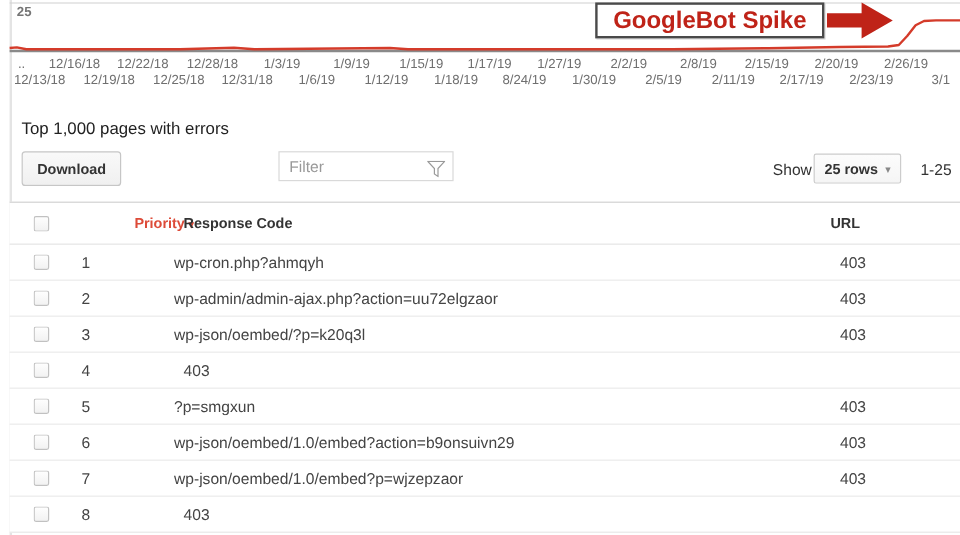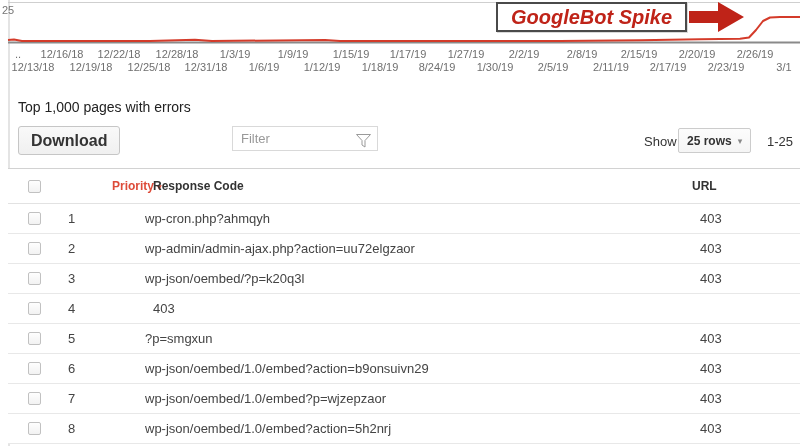--- a/index.html
+++ b/index.html
@@ -15,60 +15,59 @@
   }
   .left-border {
     position: absolute; left: 8px; top: 0; bottom: 0;
     width: 2px; background: #e4e4e4;
   }
 
   
   .chart { position: absolute; left: 0; top: 0; width: 800px; height: 78px; }
   .chart svg.plot { position: absolute; left: 0; top: 0; }
   .y-label {
-    position: absolute; left: 2px; top: 4px;
-    font-size: 11px; color: #757575;
+    position: absolute; left: 14px; top: 4px;
+    font-size: 11px; color: #757575; font-weight: bold;
   }
   .x-label {
     position: absolute;
     font-size: 11px; color: #6f6f6f;
     transform: translateX(-50%);
     white-space: nowrap;
   }
   .x-label.row-top { top: 48px; }
   .x-label.row-bottom { top: 61px; }
 
   .annotation-box {
     position: absolute; left: 496px; top: 2px;
     width: 191px; height: 30px;
     background: #fff;
     border: 2px solid #4a4a4a;
     box-shadow: 1px 1px 0 rgba(0,0,0,.15);
     display: flex; align-items: center; justify-content: center;
     font-size: 20px; font-weight: bold; color: #bf2318;
     letter-spacing: 0px;
-    font-style: italic;
   }
   .annotation-arrow { position: absolute; left: 689px; top: 1px; }
 
   
   .section-title {
     position: absolute; left: 18px; top: 99px;
     font-size: 14px; color: #222;
   }
 
   
   .toolbar { position: absolute; left: 0; top: 126px; width: 800px; height: 30px; }
   .btn-download {
     position: absolute; left: 18px; top: 0; height: 29px;
     padding: 0 12px;
     background: linear-gradient(#f9f9f9, #f0f0f0);
     border: 1px solid #c6c6c6; border-radius: 3px;
     font-family: "Liberation Sans", sans-serif;
-    font-size: 16px; font-weight: bold; color: #333;
+    font-size: 12px; font-weight: bold; color: #333;
     cursor: pointer;
   }
   .btn-markfixed {
     position: absolute; left: 95px; top: 0; height: 29px; width: 128px;
     background: #e9948b;
     border: none; border-radius: 3px;
     font-family: "Liberation Sans", sans-serif;
     font-size: 12px; font-weight: bold; color: #fff;
     cursor: default;
   }
@@ -261,17 +260,16 @@
         </div>
       <div class="td">7</div>
       <div class="td">wp-json/oembed/1.0/embed?p=wjzepzaor</div>
       <div class="td code">403</div>
     </div>
     <div class="tr body-row">
       <div class="td">
           <input type="checkbox" class="checkbox" style="">
         </div>
       <div class="td">8</div>
-      <div class="td">wp-json/oembed/1.0/embed?action=5h2nrj</div>
       <div class="td code">403</div>
     </div>
   </div>
 </div>
 
 </body></html>

